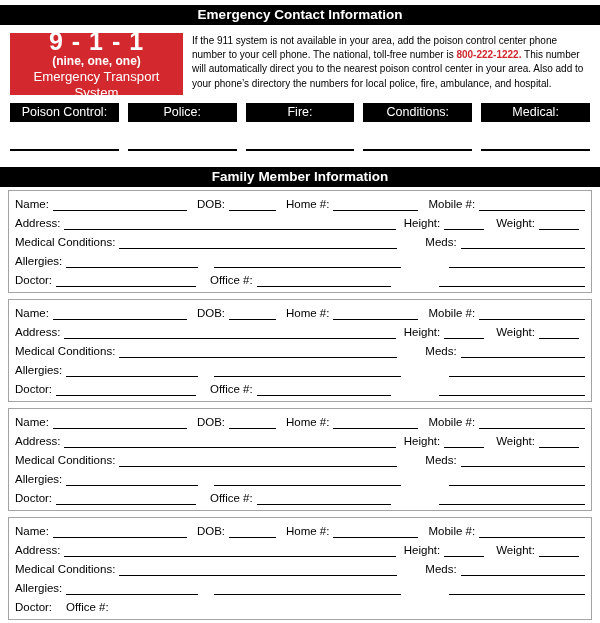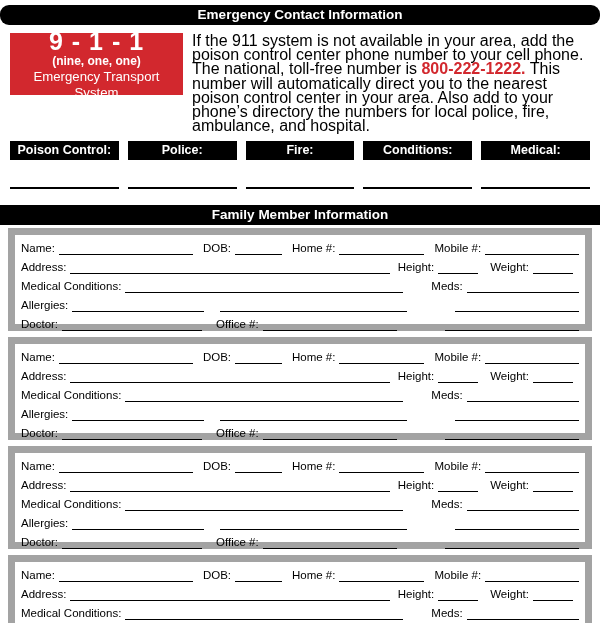--- a/index.html
+++ b/index.html
@@ -7,51 +7,51 @@
   body {
     width:600px; height:623px; overflow:hidden;
     font-family:"Liberation Sans", sans-serif;
     color:#000;
   }
   .black-bar {
     background:#000; color:#fff; font-weight:bold;
     font-size:13.5px; text-align:center;
     height:20px; line-height:20px;
   }
-  .top-bar { margin-top:5px;border-radius:9px; }
+  .top-bar { margin-top:5px; }
 
   
   .intro { display:flex; margin:8px 10px 0 10px; gap:9px; }
   .badge {
     width:173px; height:62px; background:#d2282e; color:#fff;
     display:flex; flex-direction:column; justify-content:center;
     text-align:center; flex-shrink:0;
   }
   .badge-number { font-size:25px; font-weight:bold; line-height:26px; letter-spacing:1px; }
   .badge-words  { font-size:12px; font-weight:bold; line-height:15px; }
   .badge-caption{ font-size:13.2px; font-weight:normal; line-height:16px; }
-  .intro-text { flex:1; font-size:16px; line-height:14.2px; padding-top:1px; }
+  .intro-text { flex:1; font-size:10px; line-height:14.2px; padding-top:1px; }
   .phone-red { color:#d2282e; font-weight:bold; }
 
   
   .contacts-row { display:flex; gap:9px; margin:8px 10px 0 10px; }
   .contact-box {
-    flex:1; background:#000; color:#fff; font-weight:bold;
+    flex:1; background:#000; color:#fff; font-weight:normal;
     font-size:12.5px; text-align:center; height:19px; line-height:19px;
   }
   .contact-lines { display:flex; gap:9px; margin:27px 10px 0 10px; }
   .contact-line { flex:1; height:0; border-bottom:2px solid #000; }
 
   .family-bar { margin-top:16px; }
 
   
   .members { }
   .member {
     margin:0 8px 6px 8px; height:103px;
-    border:7px solid #a3a3a3; padding:4px 6px 0 6px;
+    border:1px solid #a3a3a3; padding:4px 6px 0 6px;
   }
   .member:first-child { margin-top:3px; }
   .frow { display:flex; align-items:flex-end; height:19px; }
   .flabel { font-size:11.5px; line-height:19px; white-space:nowrap; }
   .wline { border-bottom:1px solid #000; height:0; margin-bottom:3.5px; margin-left:4px; }
   .w134{width:134px} .w47{width:47px} .w85{width:85px}
   .w40{width:40px} .w278{width:278px} .w132{width:132px}
   .w187{width:187px} .w140{width:140px} .w134b{width:134px}
   .grow { flex:1; }
   .g10{margin-left:10px} .g8{margin-left:8px} .g12{margin-left:12px}

